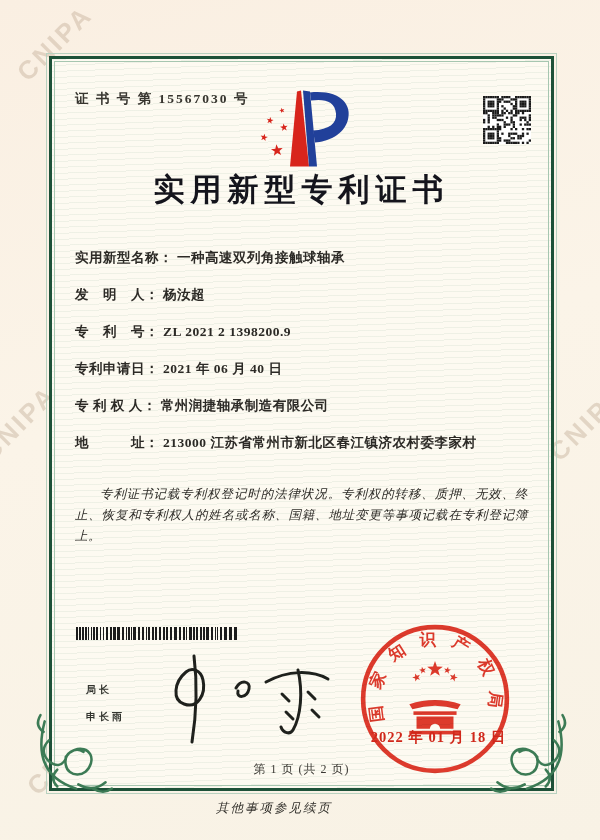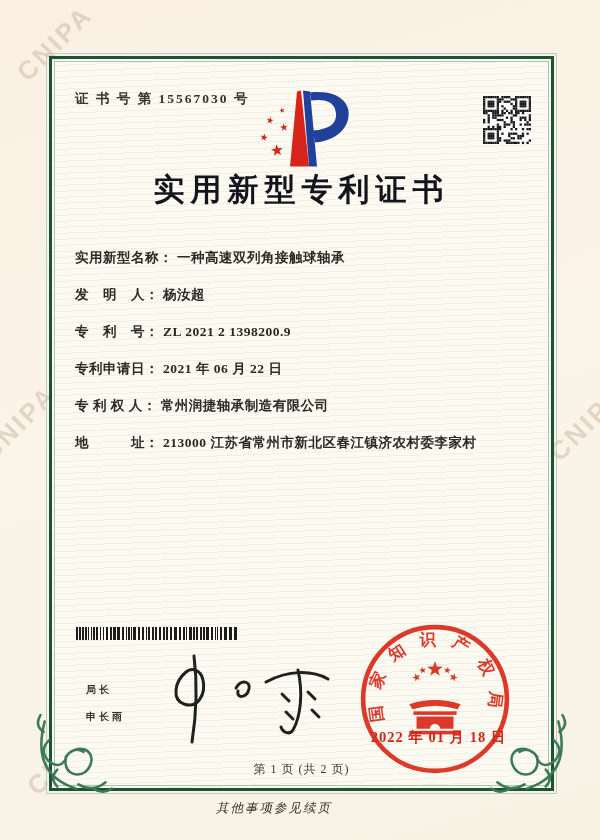--- a/index.html
+++ b/index.html
@@ -348,26 +348,27 @@
         <rect x="38.86" y="45.71" width="2.29" height="2.29" fill="#1a1a1a"></rect>
         <rect x="43.43" y="45.71" width="2.29" height="2.29" fill="#1a1a1a"></rect>
       </svg></div>
 
   <div id="title">实用新型专利证书</div>
 
   <div id="fields-list">
       <div class="field-row"><span class="field-label">实用新型名称：</span><span class="field-value">一种高速双列角接触球轴承</span></div>
       <div class="field-row"><span class="field-label">发　明　人：</span><span class="field-value">杨汝超</span></div>
       <div class="field-row"><span class="field-label">专　利　号：</span><span class="field-value">ZL 2021 2 1398200.9</span></div>
-      <div class="field-row"><span class="field-label">专利申请日：</span><span class="field-value">2021 年 06 月 22 日</span></div>
+      <div class="field-row"><span class="field-label">专利申请日：</span><span class="field-value">2021 年 06 月 40 日</span></div>
       <div class="field-row"><span class="field-label">专 利 权 人：</span><span class="field-value">常州润捷轴承制造有限公司</span></div>
       <div class="field-row"><span class="field-label">地　　　址：</span><span class="field-value">213000 江苏省常州市新北区春江镇济农村委李家村</span></div>
     </div>
 
   <div id="paragraphs">
+    <p>专利证书记载专利权登记时的法律状况。专利权的转移、质押、无效、终止、恢复和专利权人的姓名或名称、国籍、地址变更等事项记载在专利登记簿上。</p>
   </div>
 
   <div id="barcode">
       <i style="width: 2px; margin-right: 1px;"></i>
       <i style="width: 2px; margin-right: 1px;"></i>
       <i style="width: 2px; margin-right: 1px;"></i>
       <i style="width: 2px; margin-right: 1px;"></i>
       <i style="width: 1px; margin-right: 2px;"></i>
       <i style="width: 1px; margin-right: 1px;"></i>
       <i style="width: 2px; margin-right: 1px;"></i>

